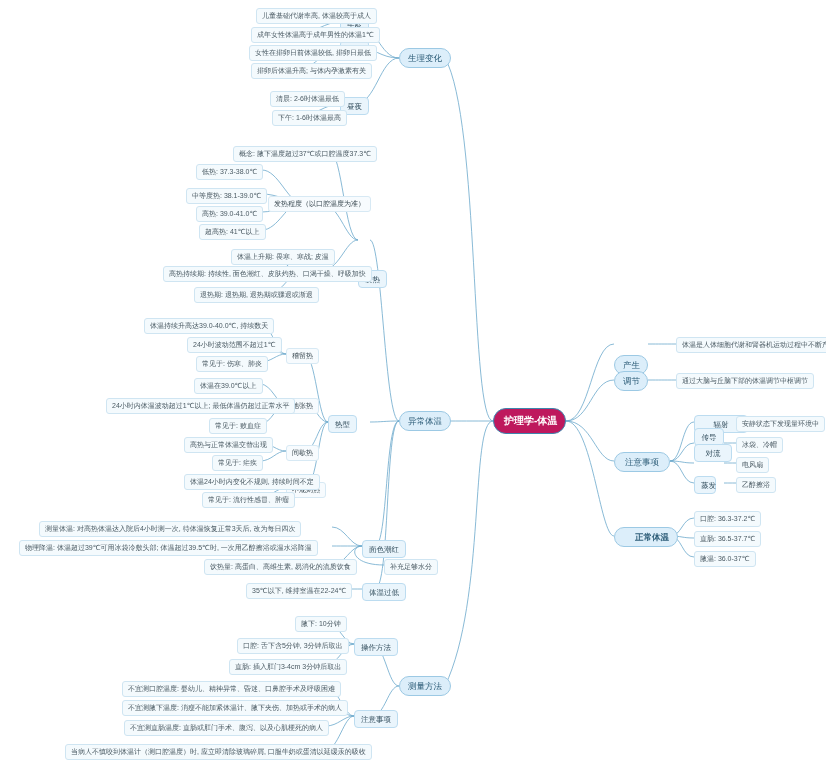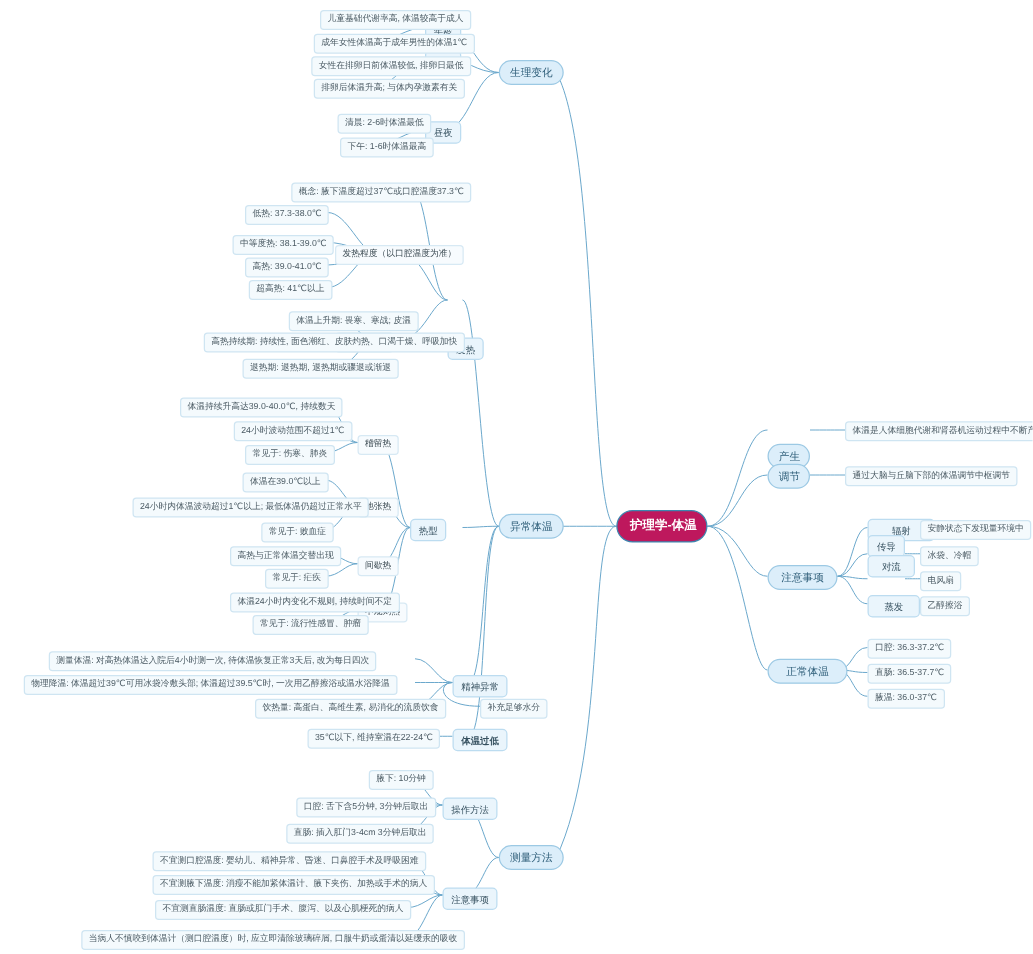--- a/index.html
+++ b/index.html
@@ -150,27 +150,27 @@
 <div class="node leaf" style="left:187px;top:337px;">24小时波动范围不超过1℃</div>
 <div class="node leaf" style="left:196px;top:356px;">常见于: 伤寒、肺炎</div>
 <div class="node leaf" style="left:194px;top:378px;">体温在39.0℃以上</div>
 <div class="node leaf" style="left:106px;top:398px;">24小时内体温波动超过1℃以上; 最低体温仍超过正常水平</div>
 <div class="node leaf" style="left:209px;top:418px;">常见于: 败血症</div>
 <div class="node leaf" style="left:184px;top:437px;">高热与正常体温交替出现</div>
 <div class="node leaf" style="left:212px;top:455px;">常见于: 疟疾</div>
 <div class="node leaf" style="left:184px;top:474px;">体温24小时内变化不规则, 持续时间不定</div>
 <div class="node leaf" style="left:202px;top:492px;">常见于: 流行性感冒、肿瘤</div>
 
-<div class="node lvl2" style="left:362px;top:540px;">精神异常</div>
+<div class="node lvl2" style="left:362px;top:540px;">面色潮红</div>
 <div class="node leaf" style="left:39px;top:521px;">测量体温: 对高热体温达入院后4小时测一次, 待体温恢复正常3天后, 改为每日四次</div>
 <div class="node leaf" style="left:19px;top:540px;">物理降温: 体温超过39℃可用冰袋冷敷头部; 体温超过39.5℃时, 一次用乙醇擦浴或温水浴降温</div>
 <div class="node leaf" style="left:204px;top:559px;">饮热量: 高蛋白、高维生素, 易消化的流质饮食</div>
 <div class="node leaf" style="left:384px;top:559px;">补充足够水分</div>
 
-<div class="node lvl2" style="left:362px;top:583px;font-weight:bold;">体温过低</div>
+<div class="node lvl2" style="left:362px;top:583px;">体温过低</div>
 <div class="node leaf" style="left:246px;top:583px;">35℃以下, 维持室温在22-24℃</div>
 
 <div class="node lvl1" style="left:399px;top:676px;">测量方法</div>
 <div class="node lvl2" style="left:354px;top:638px;">操作方法</div>
 <div class="node lvl2" style="left:354px;top:710px;">注意事项</div>
 <div class="node leaf" style="left:295px;top:616px;">腋下: 10分钟</div>
 <div class="node leaf" style="left:237px;top:638px;">口腔: 舌下含5分钟, 3分钟后取出</div>
 <div class="node leaf" style="left:229px;top:659px;">直肠: 插入肛门3-4cm 3分钟后取出</div>
 <div class="node leaf" style="left:122px;top:681px;">不宜测口腔温度: 婴幼儿、精神异常、昏迷、口鼻腔手术及呼吸困难</div>
 <div class="node leaf" style="left:122px;top:700px;">不宜测腋下温度: 消瘦不能加紧体温计、腋下夹伤、加热或手术的病人</div>
@@ -180,24 +180,24 @@
 <div class="node lvl1" style="left:614px;top:335px;width:34px;text-align:center;margin-top:20px;">产生</div>
 <div class="node leaf" style="left:676px;top:337px;">体温是人体细胞代谢和肾器机运动过程中不断产生热能的结果</div>
 
 <div class="node lvl1" style="left:614px;top:371px;width:34px;text-align:center;">调节</div>
 <div class="node leaf" style="left:676px;top:373px;">通过大脑与丘脑下部的体温调节中枢调节</div>
 
 <div class="node lvl1" style="left:614px;top:452px;width:56px;text-align:center;">注意事项</div>
 <div class="node lvl2" style="left:694px;top:415px;width:54px;text-align:center;">辐射</div>
 <div class="node lvl2" style="left:694px;top:428px;width:30px;text-align:center;">传导</div>
 <div class="node lvl2" style="left:694px;top:444px;width:38px;text-align:center;">对流</div>
-<div class="node lvl2" style="left:694px;top:476px;width:42px;text-align:center;">蒸发</div>
+<div class="node lvl2" style="left:694px;top:476px;width:22px;text-align:center;">蒸发</div>
 <div class="node leaf" style="left:736px;top:416px;">安静状态下发现量环境中</div>
 <div class="node leaf" style="left:736px;top:437px;">冰袋、冷帽</div>
 <div class="node leaf" style="left:736px;top:457px;">电风扇</div>
 <div class="node leaf" style="left:736px;top:477px;">乙醇擦浴</div>
 
-<div class="node lvl1" style="left:614px;top:527px;width:64px;text-align:center;">正常体温</div>
+<div class="node lvl1" style="left:614px;top:527px;width:64px;text-align:right;font-weight:bold;">正常体温</div>
 <div class="node leaf" style="left:694px;top:511px;">口腔: 36.3-37.2℃</div>
 <div class="node leaf" style="left:694px;top:531px;">直肠: 36.5-37.7℃</div>
 <div class="node leaf" style="left:694px;top:551px;">腋温: 36.0-37℃</div>
 
 </div>
 
 </body></html>

